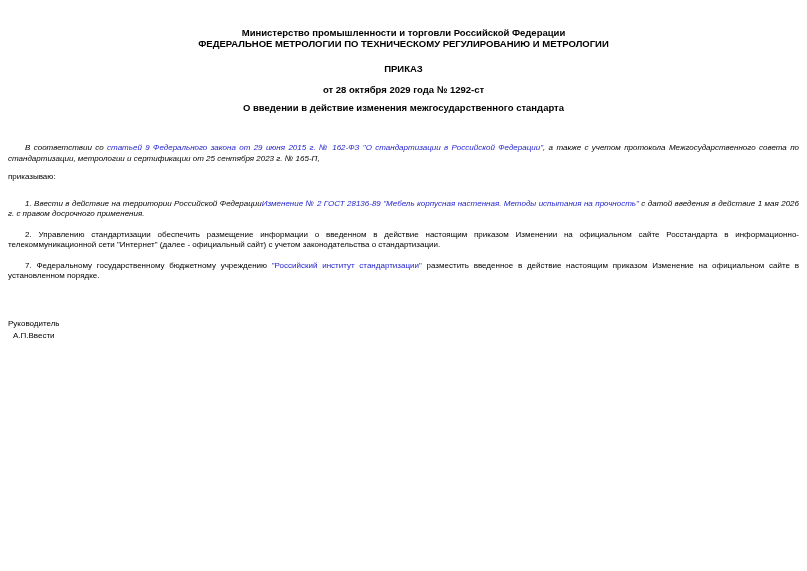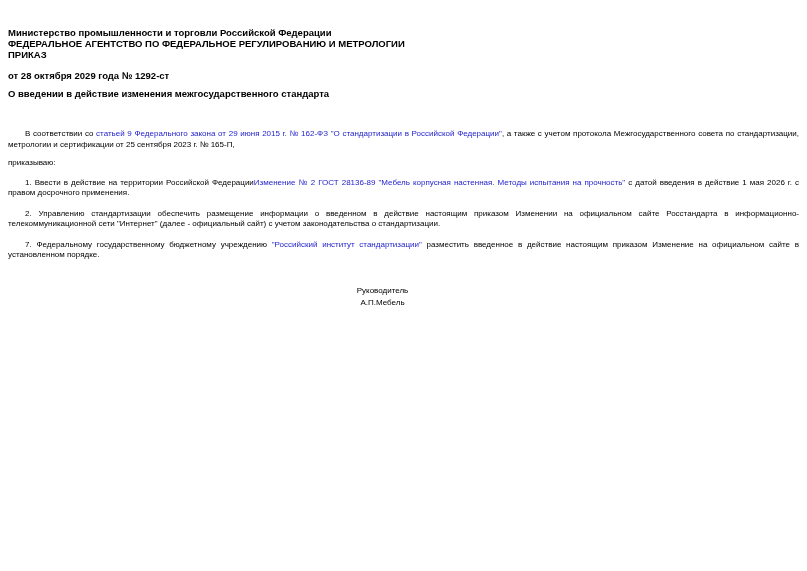--- a/index.html
+++ b/index.html
@@ -7,55 +7,56 @@
     width: 807px; height: 571px;
     background: #ffffff;
     color: #000000;
     font-family: "Liberation Sans", sans-serif;
     position: relative;
     box-sizing: border-box;
     padding: 27px 8px 0 8px;
     overflow: hidden;
   }
   .doc-header {
+    text-align: center;
     font-weight: bold;
     font-size: 9.5px;
     line-height: 11px;
   }
-  .doc-type   { }
+  .doc-type   { margin-top: 14px; }
   .doc-date   { margin-top: 10px; }
   .doc-subject{ margin-top: 7px; }
   .doc-body {
     margin-top: 30px;
     font-size: 8px;
     line-height: 10.5px;
     text-align: justify;
   }
   .para { margin: 10px 0 0 0; text-indent: 17px; }
   .para.no-indent { text-indent: 0; margin-top: 8px; }
-  .para.follow { margin-top: 9px; }
+  .para.follow { margin-top: 16px; font-style: italic; }
   .doc-link { color: #2323cc; text-decoration: none; cursor: pointer; }
   .signature {
-    margin-top: 24px;
+    margin-top: 36px;
     display: flex;
-    justify-content: center;
+    justify-content: flex-start;
     padding-right: 42px;
     font-size: 8px;
     line-height: 12px;
   }
   .sig-inner { text-align: center; }
 </style>
 </head>
 <body>
 
 <div class="page">
 
   <div class="doc-header">
     <div>Министерство промышленности и торговли Российской Федерации</div>
-    <div>ФЕДЕРАЛЬНОЕ АГЕНТСТВО ПО ФЕДЕРАЛЬНОЕ РЕГУЛИРОВАНИЮ И МЕТРОЛОГИИ</div>
+    <div>ФЕДЕРАЛЬНОЕ МЕТРОЛОГИИ ПО ТЕХНИЧЕСКОМУ РЕГУЛИРОВАНИЮ И МЕТРОЛОГИИ</div>
     <div class="doc-type">ПРИКАЗ</div>
     <div class="doc-date">от 28 октября 2029 года № 1292-ст</div>
     <div class="doc-subject">О введении в действие изменения межгосударственного стандарта</div>
   </div>
 
   <div class="doc-body">
 
     <p class="para follow"><span>В соответствии со </span><a href="#" class="doc-link">статьей 9 Федерального закона от 29 июня 2015 г. № 162-ФЗ "О стандартизации в Российской Федерации"</a><span>, а также с учетом протокола Межгосударственного совета по стандартизации, метрологии и сертификации от 25 сентября 2023 г. № 165-П,</span></p>
 
     <p class="para no-indent">приказываю:</p>
@@ -64,17 +65,17 @@
 
     <p class="para">2. Управлению стандартизации обеспечить размещение информации о введенном в действие настоящим приказом Изменении на официальном сайте Росстандарта в информационно-телекоммуникационной сети "Интернет" (далее - официальный сайт) с учетом законодательства о стандартизации.</p>
 
     <p class="para"><span>7. Федеральному государственному бюджетному учреждению </span><a href="#" class="doc-link">"Российский институт стандартизации"</a><span> разместить введенное в действие настоящим приказом Изменение на официальном сайте в установленном порядке.</span></p>
 
   </div>
 
   <div class="signature">
     <div class="sig-inner">
       <div>Руководитель</div>
-      <div>А.П.Мебель</div>
+      <div>А.П.Ввести</div>
     </div>
   </div>
 
 </div>
 
 </body></html>

